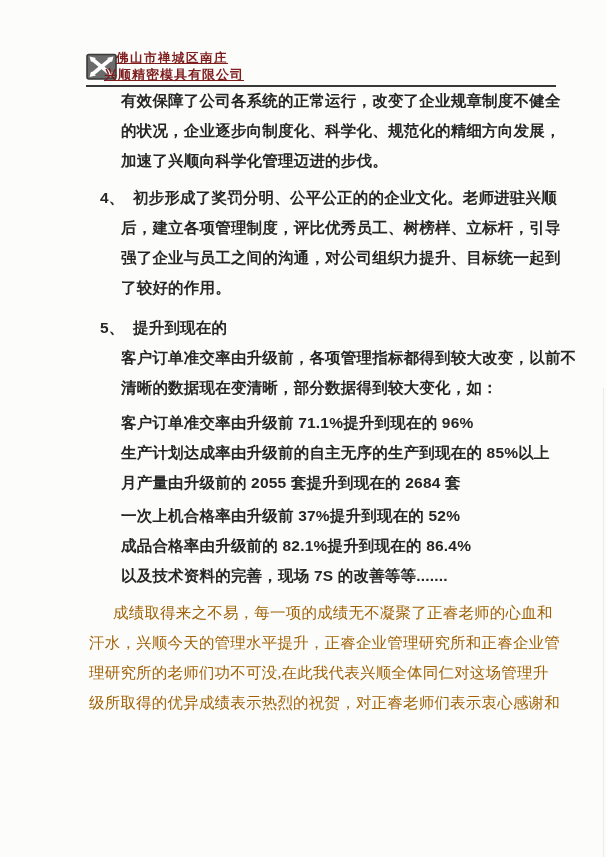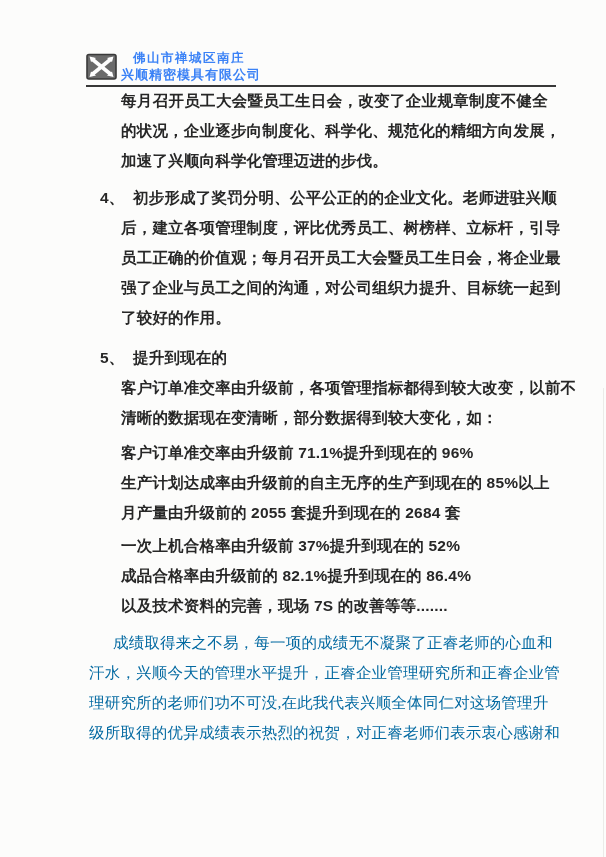--- a/index.html
+++ b/index.html
@@ -10,38 +10,38 @@
     background:#fcfcfb;
     overflow:hidden;
     font-family:"Liberation Serif","DejaVu Serif",serif;
     color:#242424;
   }
   
   .logo {
     position:absolute; left:86px; top:53px; width:31px; height:28px;
   }
   .org {
-    position:absolute; left:121px; top:51px;
+    position:absolute; left:104px; top:51px;
     font-family:"Liberation Sans","DejaVu Sans",sans-serif;
-    font-weight:bold; color:#3b82f6;
+    font-weight:bold; color:#7f1d1d;text-decoration:underline;
   }
   .org1 { font-size:12.5px; letter-spacing:1.5px; padding-left:12px; line-height:15px; }
   .org2 { font-size:13px;   letter-spacing:1px;  line-height:16px; margin-top:1px; }
   .rule {
     position:absolute; left:86px; top:85px; width:470px; height:2px;
     background:#383838;
   }
   
   .content { position:absolute; left:0; top:86px; width:606px; }
   .ln {
     height:30px; line-height:30px;
     font-size:15.5px; white-space:nowrap; letter-spacing:0.2px;
   }
   .sans { font-family:"Liberation Sans","DejaVu Sans",sans-serif; font-weight:600; color:#272727; }
-  .serif { font-family:"Liberation Serif","DejaVu Serif",serif; font-weight:500; color:#0369a1; }
+  .serif { font-family:"Liberation Serif","DejaVu Serif",serif; font-weight:500; color:#a16207; }
   .ind  { margin-left:121px; width:427px; }           
   .fm   { margin-left:89px;  width:459px; }           
   .first { text-indent:24px; }
   .full { text-align:justify; text-align-last:justify; }
   .numline { margin-left:100px; width:448px; display:flex; }
   .num { flex:0 0 33px; width:33px; }
   .txt { flex:1; display:block; }
   .txt.full { text-align:justify; text-align-last:justify; }
   .mt7  { margin-top:7px; }
   .mt10 { margin-top:10px; }
@@ -71,32 +71,31 @@
   </div>
   <div class="org">
     <div class="org1">佛山市禅城区南庄</div>
     <div class="org2">兴顺精密模具有限公司</div>
   </div>
   <div class="rule"></div>
 
   <main class="content">
 
     <section class="sans">
-      <div class="ln ind full">每月召开员工大会暨员工生日会，改变了企业规章制度不健全</div>
+      <div class="ln ind full">有效保障了公司各系统的正常运行，改变了企业规章制度不健全</div>
       <div class="ln ind full">的状况，企业逐步向制度化、科学化、规范化的精细方向发展，</div>
       <div class="ln ind">加速了兴顺向科学化管理迈进的步伐。</div>
     </section>
 
     <section class="sans mt7">
       <div class="ln numline">
         <span class="num">4、</span>
         <span class="txt full">初步形成了奖罚分明、公平公正的的企业文化。老师进驻兴顺</span>
       </div>
       <div class="ln ind full">后，建立各项管理制度，评比优秀员工、树榜样、立标杆，引导</div>
-      <div class="ln ind full">员工正确的价值观；每月召开员工大会暨员工生日会，将企业最</div>
       <div class="ln ind full">强了企业与员工之间的沟通，对公司组织力提升、目标统一起到</div>
       <div class="ln ind">了较好的作用。</div>
     </section>
 
     <section class="sans mt10">
       <div class="ln numline">
         <span class="num">5、</span>
         <span class="txt">提升到现在的</span>
       </div>
     </section>

